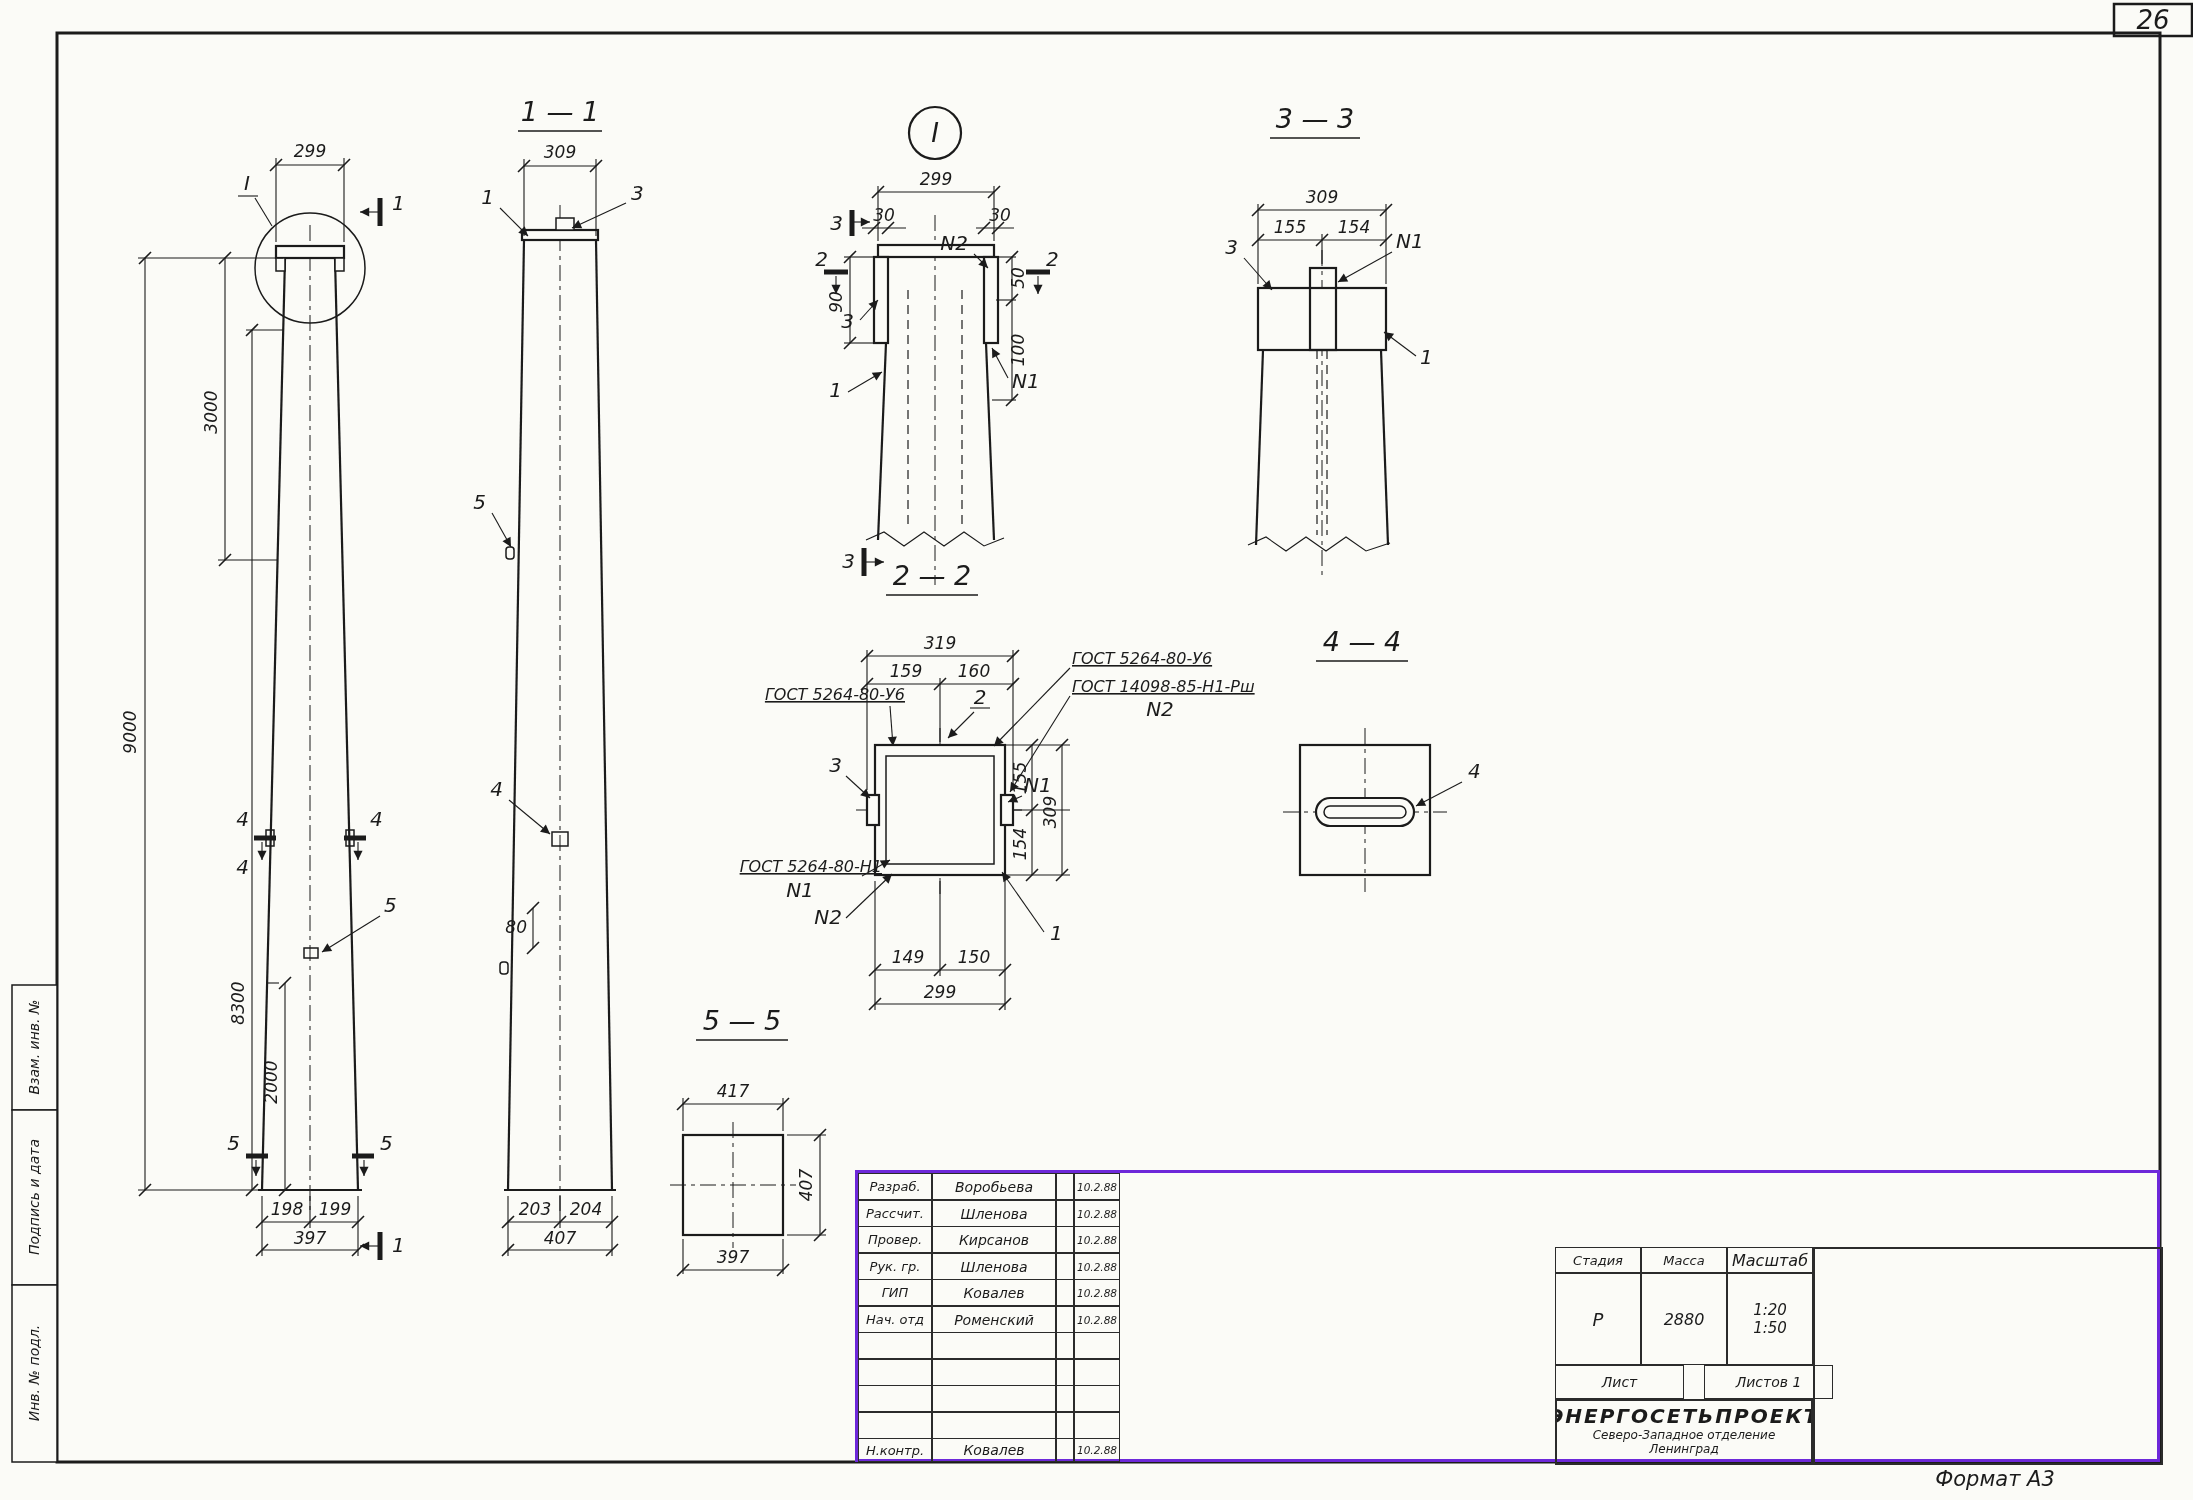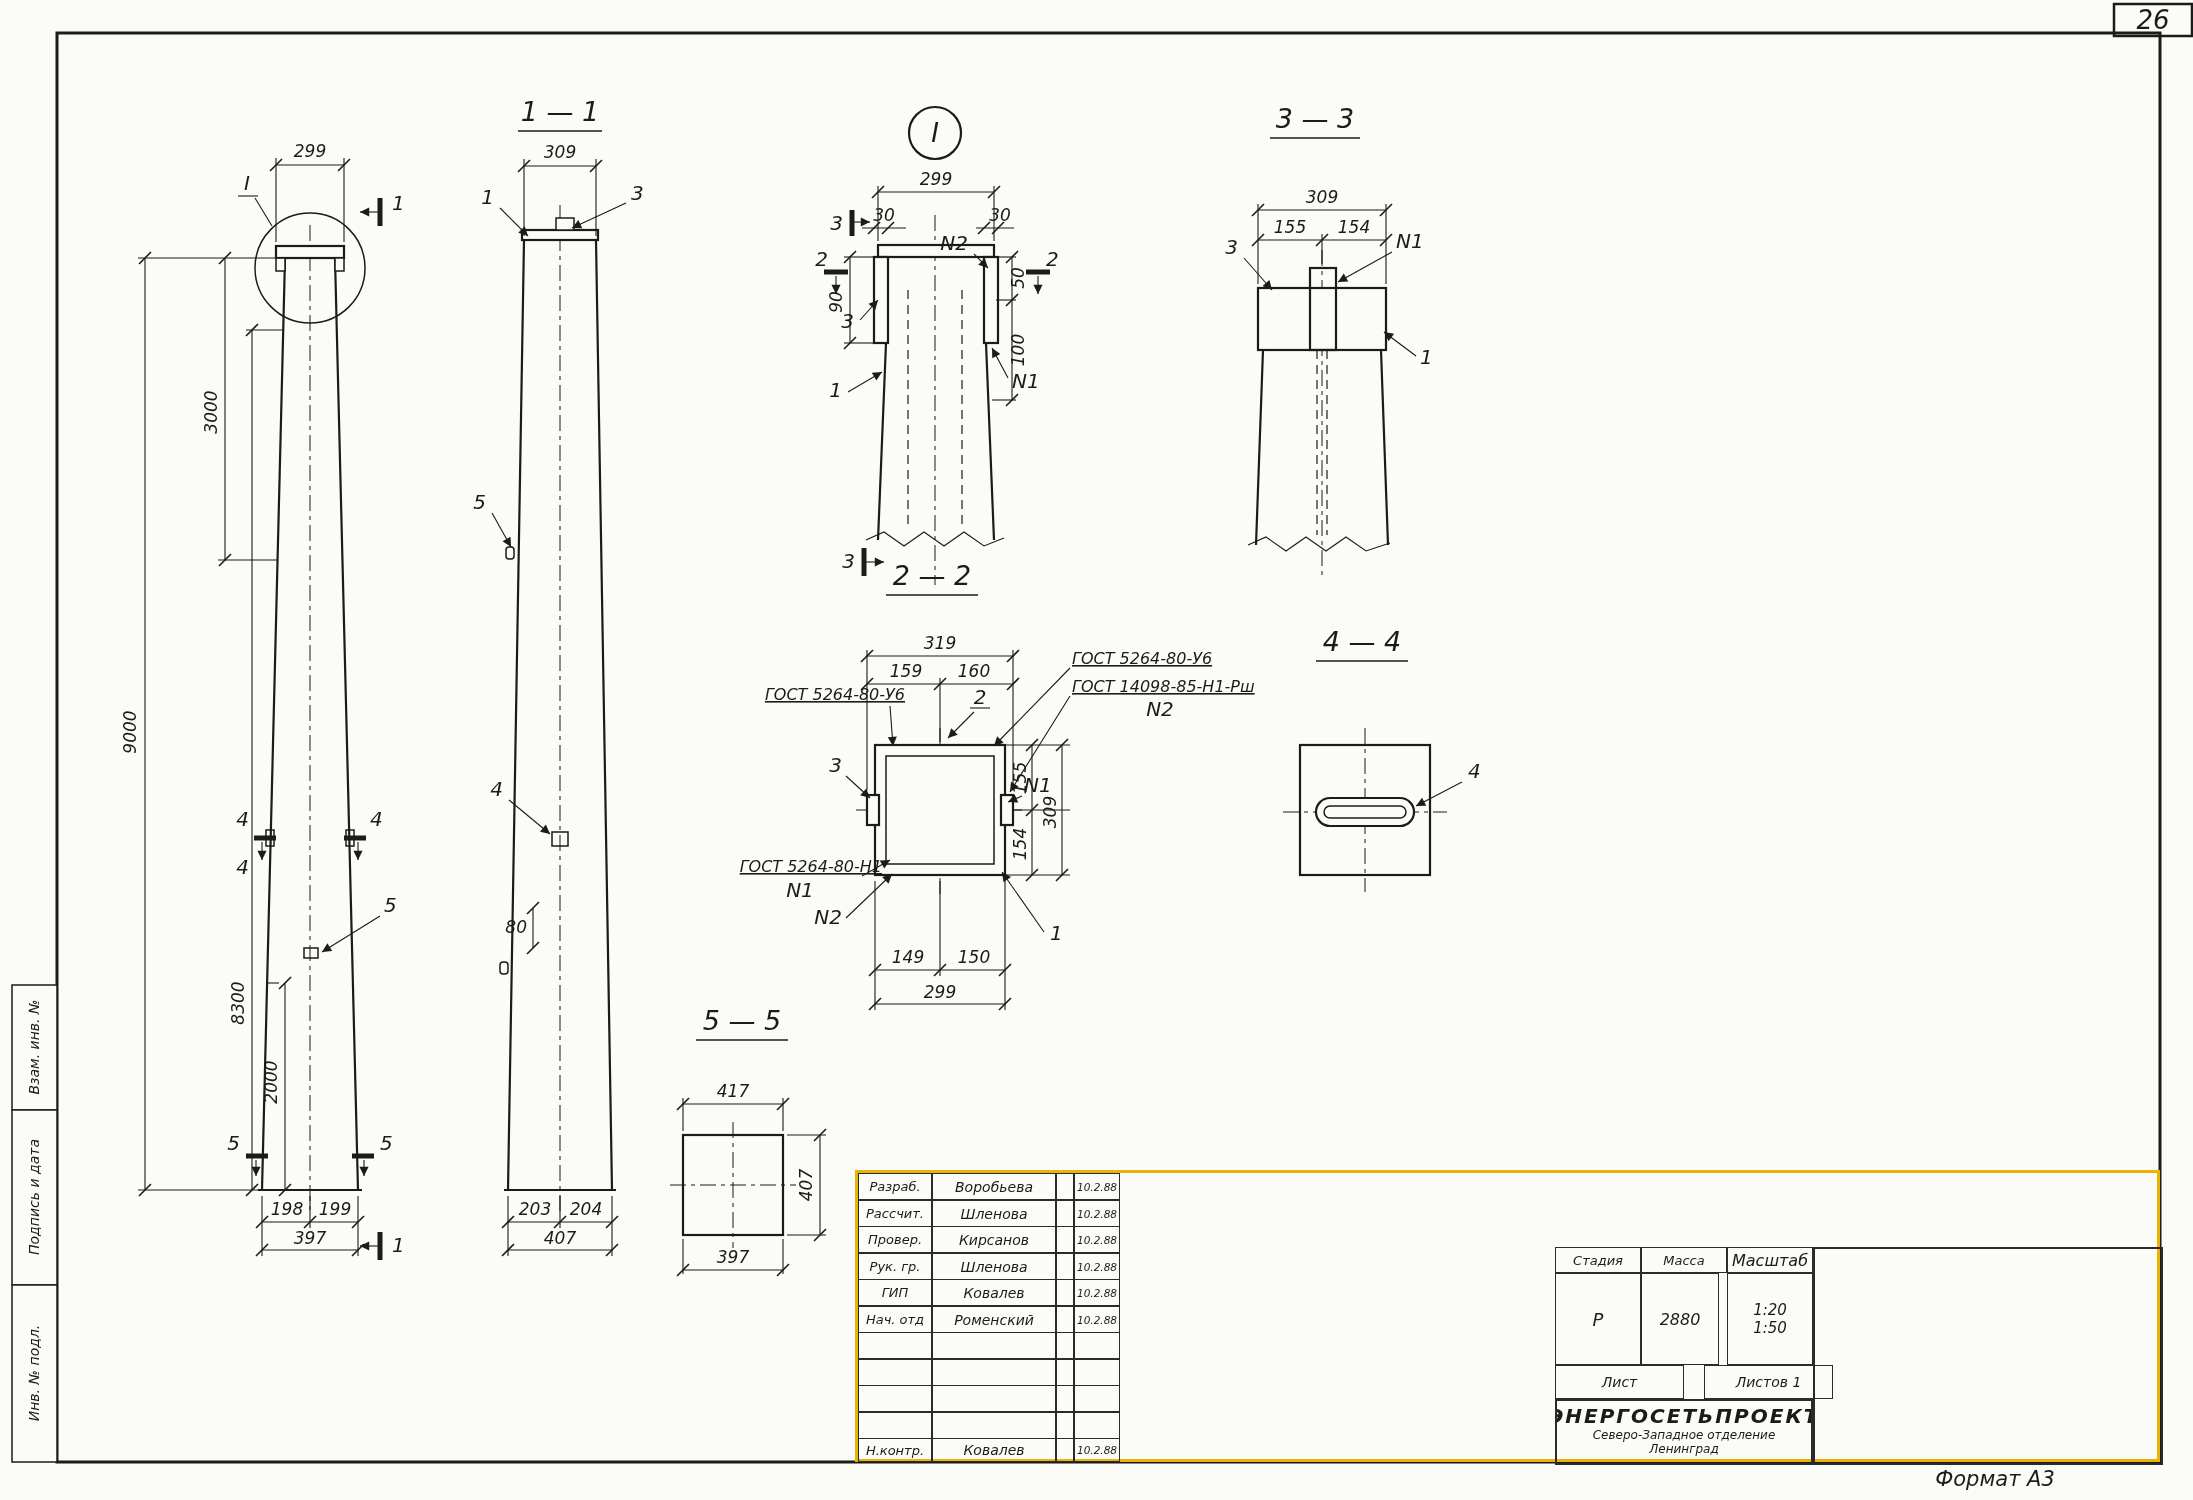--- a/index.html
+++ b/index.html
@@ -16,40 +16,40 @@
   .ol{stroke:#1b1b1b;stroke-width:2.2;fill:none;}
   .w1{stroke:#1b1b1b;stroke-width:1.1;fill:none;}
   .w15{stroke:#1b1b1b;stroke-width:1.5;fill:none;}
   .cl{stroke:#1b1b1b;stroke-width:1;fill:none;stroke-dasharray:16 5 4 5;}
   .dash{stroke:#1b1b1b;stroke-width:1.2;fill:none;stroke-dasharray:9 6;}
   .cut{stroke:#1b1b1b;stroke-width:5;fill:none;}
   .ldr{stroke:#1b1b1b;stroke-width:1.1;fill:none;marker-end:url(#arr);}
   .paper{fill:#fbfbf7;}
   
   .stamp{position:absolute;left:855px;top:1170px;width:1305px;height:292px;
-         border:3px solid #eab308;box-sizing:border-box;background:#fbfbf7;}
+         border:3px solid #6d28d9;box-sizing:border-box;background:#fbfbf7;}
   .stamp .cell,.stamp .c{position:absolute;border:1px solid #2b2b2b;box-sizing:border-box;
          display:flex;align-items:center;justify-content:center;overflow:hidden;
          font:italic 14px "DejaVu Sans",sans-serif;color:#1b1b1b;}
   .tb-row{position:absolute;left:0;width:250px;height:27px;display:flex;}
   .tb-row .c{position:relative;flex:none;height:27px;}
   .c.role{width:74px;font-size:13px;}
   .c.nm{width:124px;}
   .c.sg{width:18px;}
   .c.dt{width:46px;font-size:10.5px;}
   .cell.doc{left:250px;top:0;width:1055px;height:74px;
             font:italic 31px "DejaVu Sans",sans-serif;letter-spacing:2px;border-width:2px;}
   .cell.titlecell{left:250px;top:74px;width:447px;height:218px;flex-direction:column;
             justify-content:flex-start;padding-top:24px;font-size:19px;border-width:2px;}
   .titlecell .t2{margin-top:20px;}
   .cell.h1{left:697px;top:74px;width:86px;height:26px;font-size:13px;}
   .cell.h2{left:783px;top:74px;width:86px;height:26px;font-size:13px;}
   .cell.h3{left:869px;top:74px;width:86px;height:26px;font-size:16px;}
   .cell.v1{left:697px;top:100px;width:86px;height:92px;font-size:18px;}
-  .cell.v2{left:783px;top:100px;width:78px;height:92px;font-size:16px;text-align:center;}
+  .cell.v2{left:783px;top:100px;width:86px;height:92px;font-size:16px;text-align:center;}
   .cell.v3{left:869px;top:100px;width:86px;height:92px;flex-direction:column;font-size:15px;}
   .cell.listcell{left:697px;top:192px;width:129px;height:34px;}
   .cell.listovcell{left:826px;top:192px;width:129px;height:34px;margin-left:20px;}
   .cell.orgcell{left:697px;top:226px;width:258px;height:66px;flex-direction:column;
                 justify-content:flex-start;padding-top:3px;border-width:2px;}
   .orgcell .org{font:italic 700 20px "DejaVu Sans",sans-serif;letter-spacing:2px;}
   .orgcell .orgs{font:italic 12px "DejaVu Sans",sans-serif;line-height:14px;}
   .cell.spare{left:955px;top:74px;width:350px;height:218px;border-width:2px;}
 </style>
 </head>

